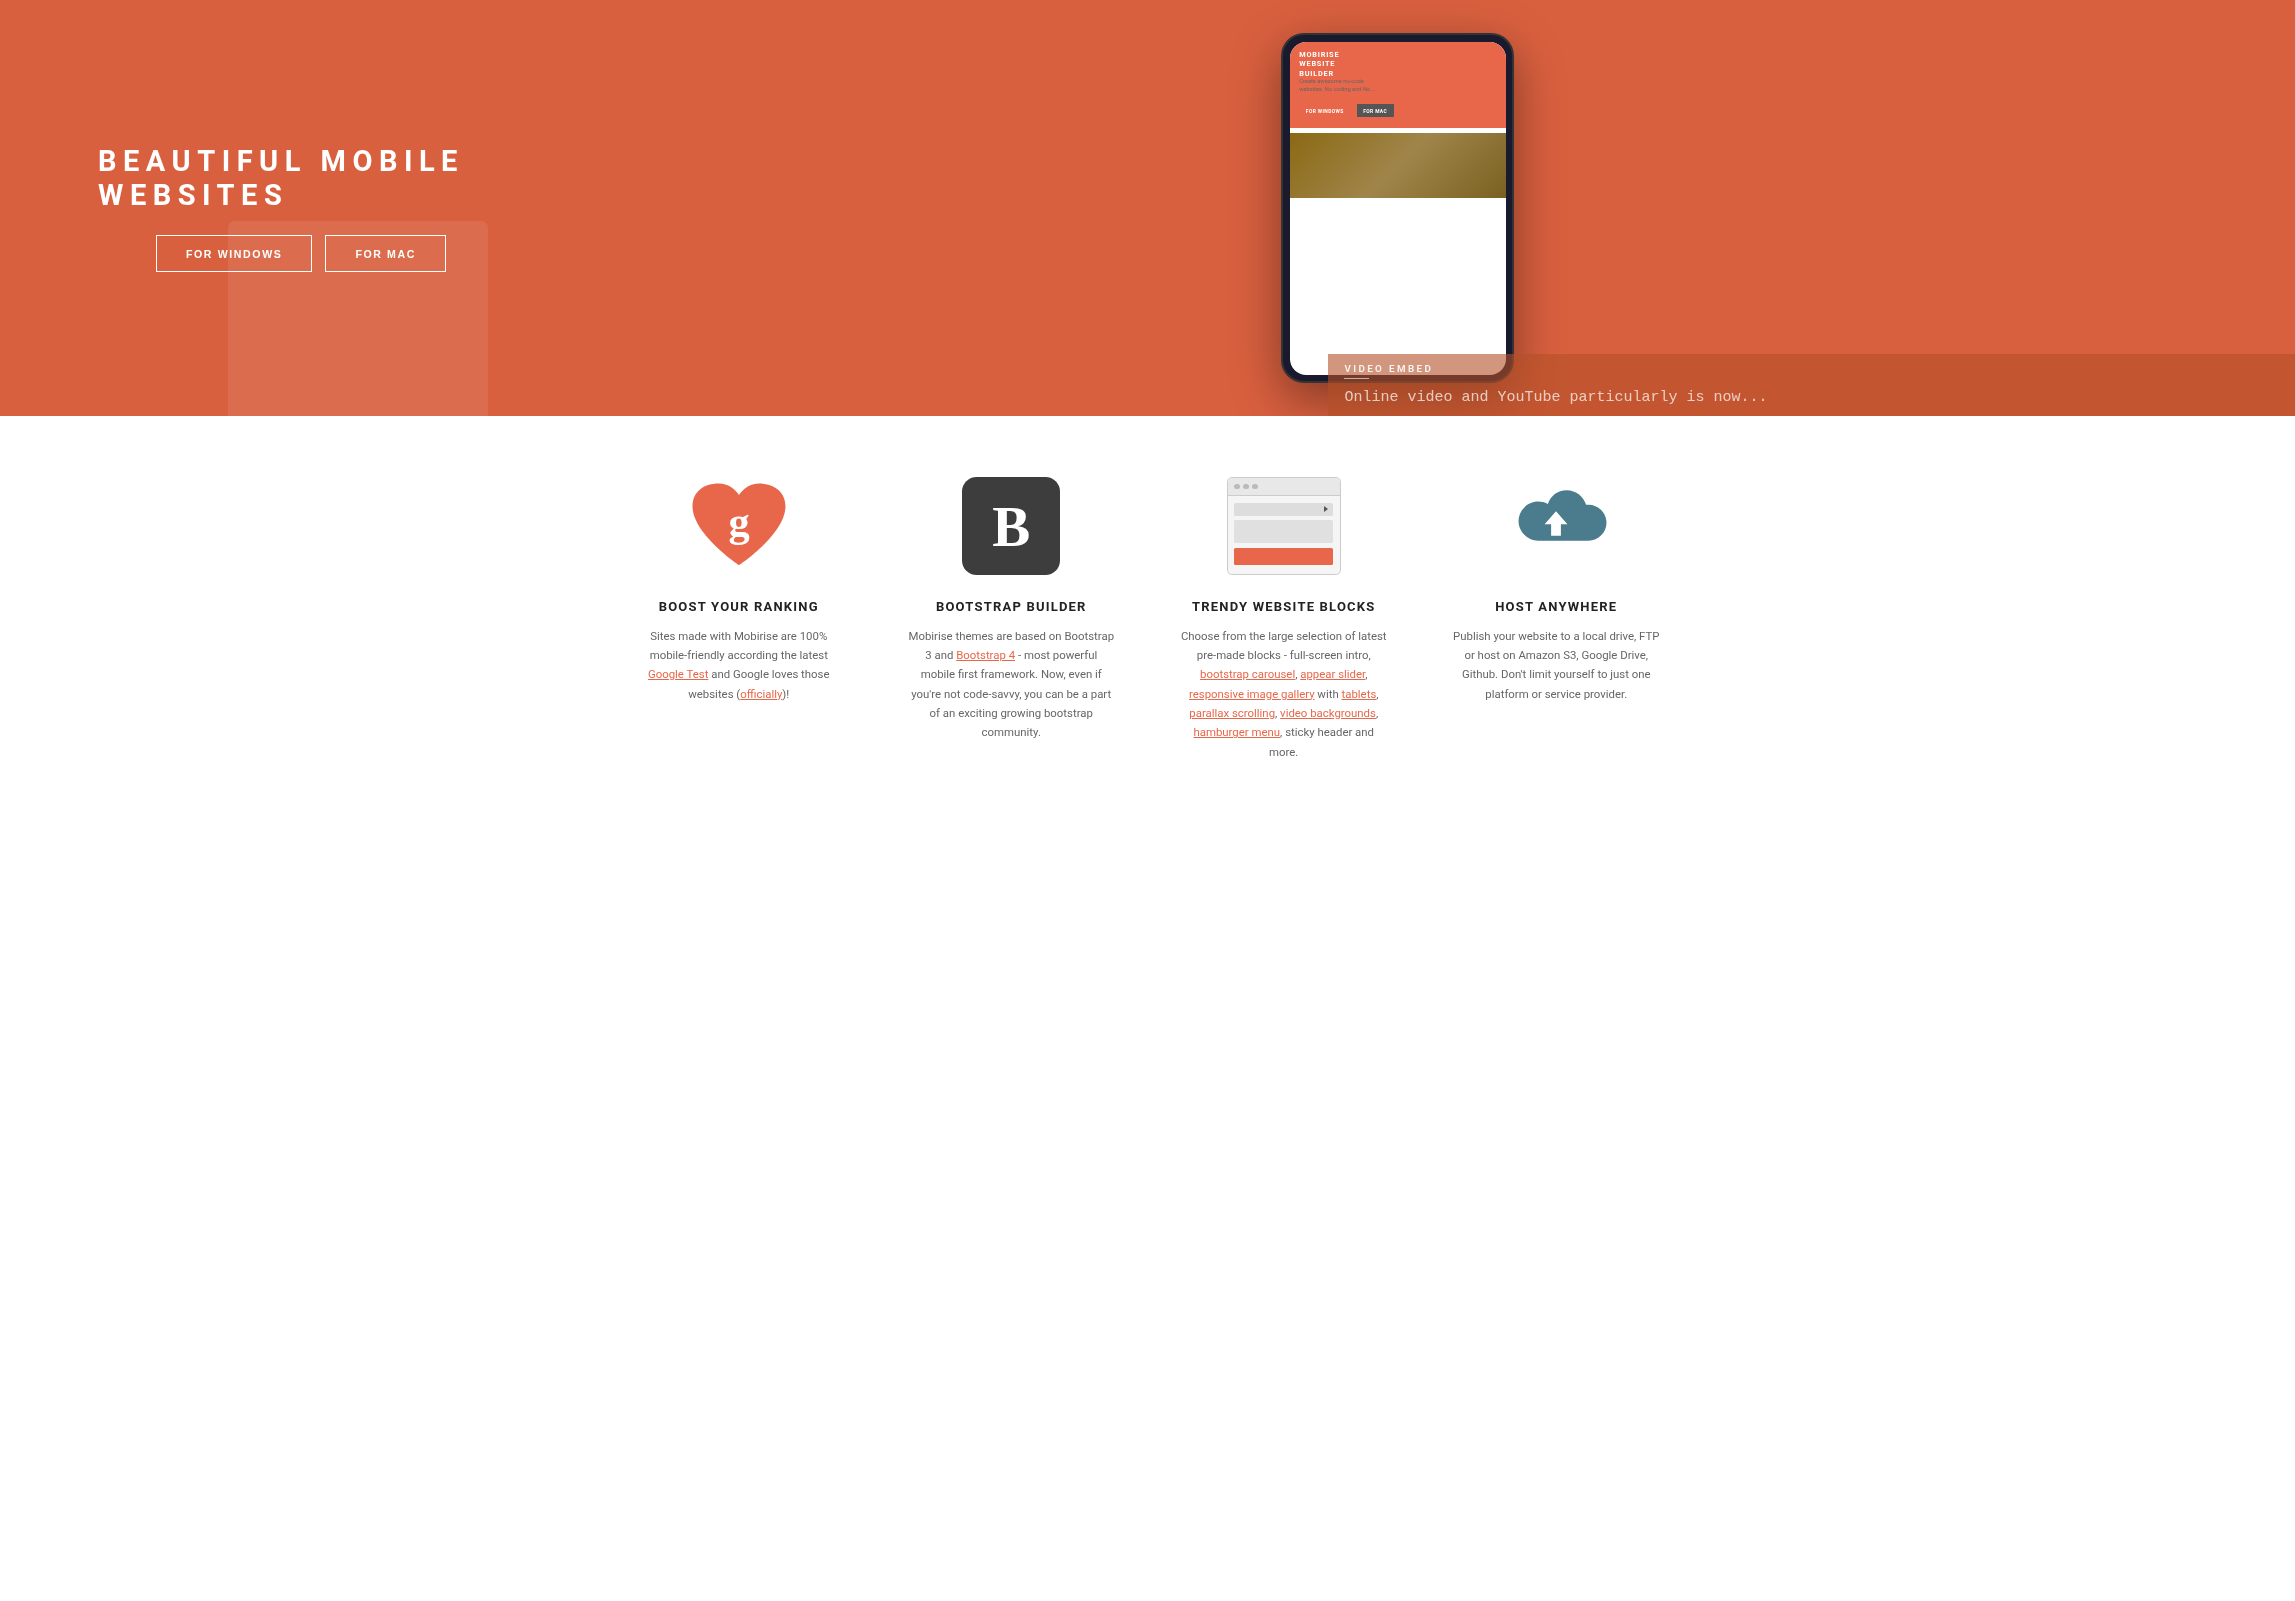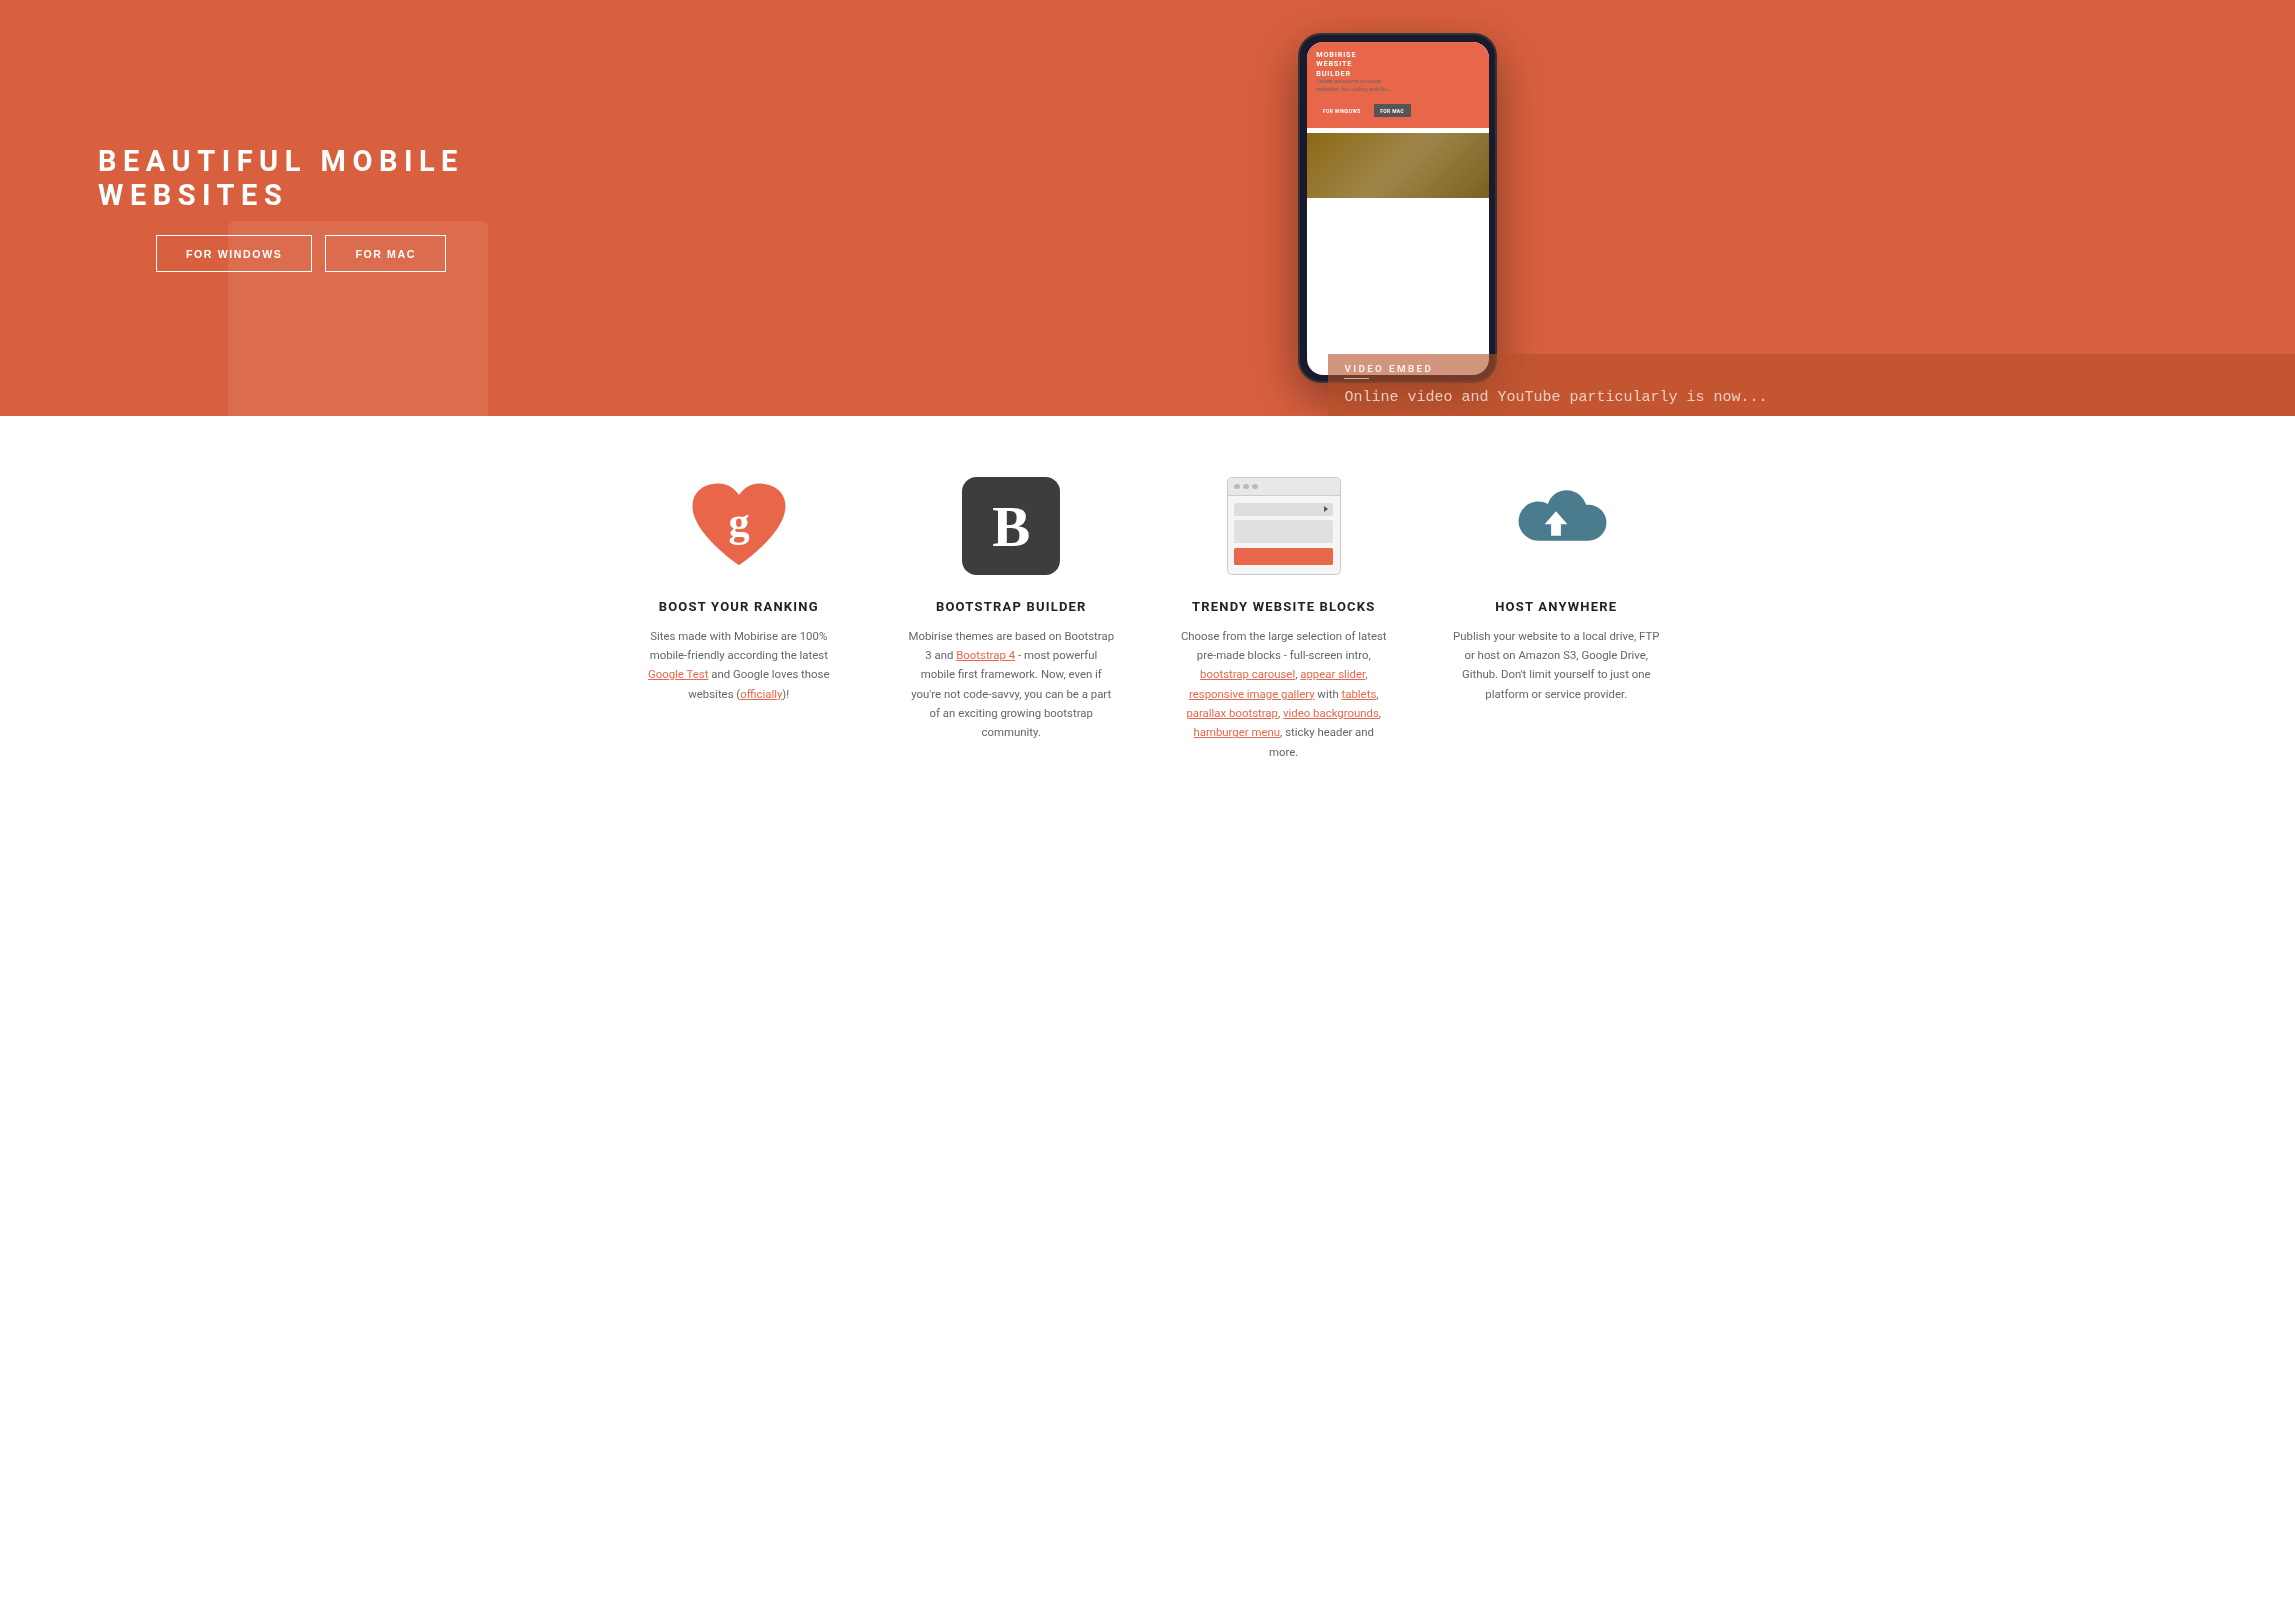--- a/index.html
+++ b/index.html
@@ -96,21 +96,21 @@
       z-index: 3;
       flex: 1;
       display: flex;
       justify-content: center;
       align-items: center;
       padding: 33px 49px 33px 0;
       min-height: 390px;
     }
 
     .phone-mockup {
-      width: 199px;
+      width: 233px;
       height: 350px;
       background: #1a1a2e;
       border-radius: 23px;
       border: 2.4px solid #333;
       position: relative;
       overflow: hidden;
       box-shadow: 0 16.3px 49px rgba(0,0,0,0.4);
       margin-left: 12px;
     }
 
@@ -421,21 +421,21 @@
             <div class="browser-nav-bar">
               <div class="browser-cursor"></div>
             </div>
             <div class="browser-block1"></div>
             <div class="browser-block2"></div>
           </div>
         </div>
       </div>
       <h3 class="feature-title">TRENDY WEBSITE BLOCKS</h3>
       <p class="feature-desc">
-        Choose from the large selection of latest pre-made blocks - full-screen intro, <a href="#">bootstrap carousel</a>, <a href="#">appear slider</a>, <a href="#">responsive image gallery</a> with <a href="#">tablets</a>, <a href="#">parallax bootstrap</a>, <a href="#">video backgrounds</a>, <a href="#">hamburger menu</a>, sticky header and more.
+        Choose from the large selection of latest pre-made blocks - full-screen intro, <a href="#">bootstrap carousel</a>, <a href="#">appear slider</a>, <a href="#">responsive image gallery</a> with <a href="#">tablets</a>, <a href="#">parallax scrolling</a>, <a href="#">video backgrounds</a>, <a href="#">hamburger menu</a>, sticky header and more.
       </p>
     </div>
 
     <div class="feature-item">
       <div class="feature-icon-wrap">
         <svg class="cloud-svg" viewBox="0 0 140 120">
 
           <path d="M110 78 C122 78 132 68 132 56 C132 44 122 34 110 34 C109 34 108 34 107 34 C104 24 95 16 83 16 C72 16 63 23 60 33 C56 31 52 30 48 30 C35 30 24 41 24 54 C24 67 35 78 48 78 Z" fill="#4a7c8e"></path>
 
           <polygon points="70,42 84,58 76,58 76,72 64,72 64,58 56,58" fill="white"></polygon>

